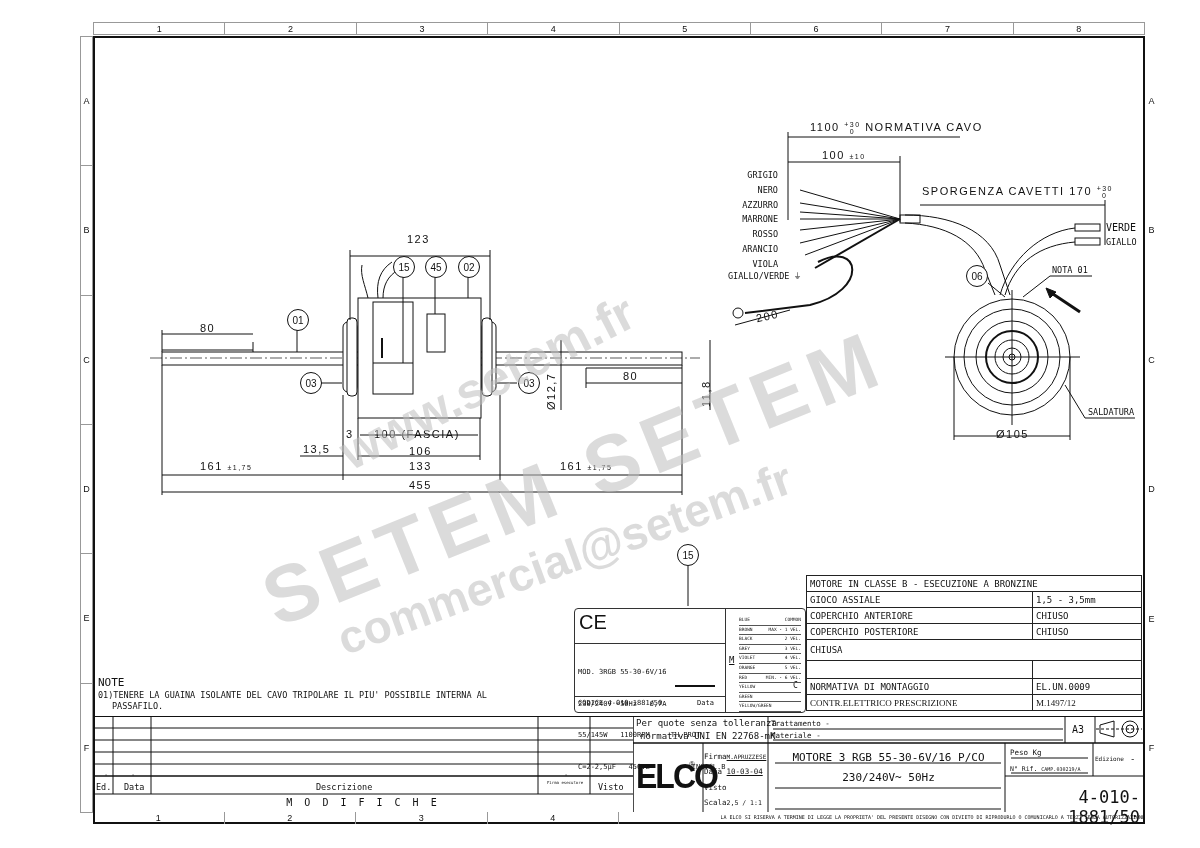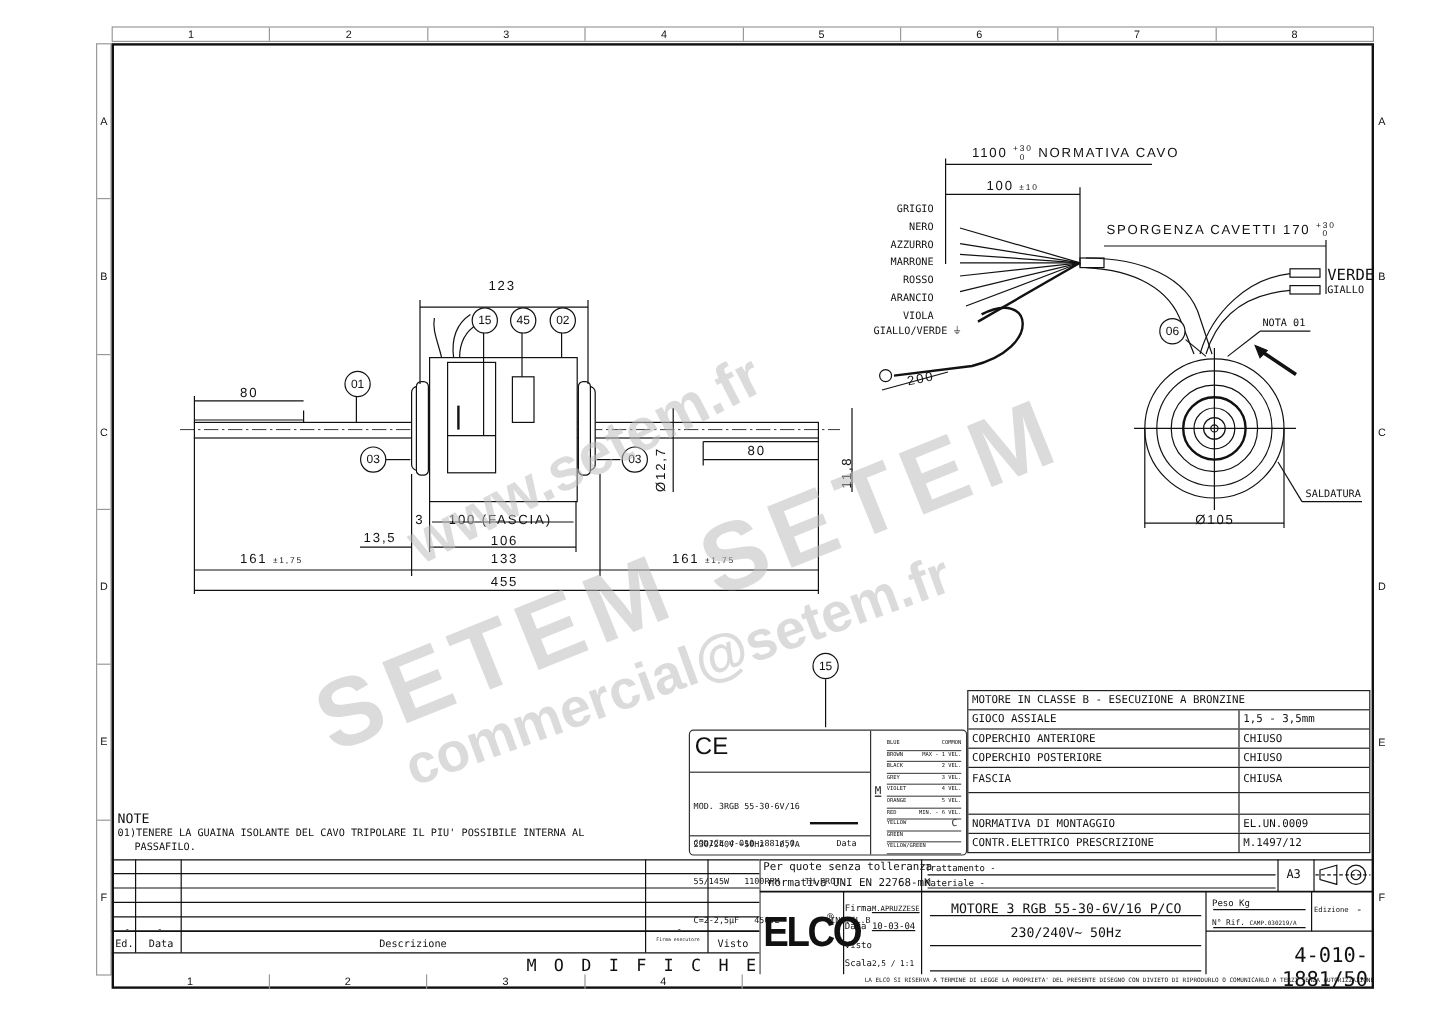--- a/index.html
+++ b/index.html
@@ -12,21 +12,21 @@
   .grid-bot{position:absolute;left:93px;top:812px;width:1052px;height:12px;display:flex;}
   .grid-bot div{width:131.5px;border-right:1px solid #999;font-size:9px;text-align:center;line-height:12px;box-sizing:border-box;}
   .grid-left{position:absolute;left:80px;top:36px;width:13px;height:777px;display:flex;flex-direction:column;border:1px solid #999;box-sizing:border-box;}
   .grid-left div{flex:1;border-bottom:1px solid #999;font-size:9px;display:flex;align-items:center;justify-content:center;}
   .grid-left div:last-child{border-bottom:none;}
   .grid-right{position:absolute;left:1145px;top:36px;width:13px;height:777px;display:flex;flex-direction:column;}
   .grid-right div{flex:1;font-size:9px;display:flex;align-items:center;justify-content:center;}
   .frame{position:absolute;left:93px;top:36px;width:1052px;height:788px;border:2px solid #111;box-sizing:border-box;}
   .spec{position:absolute;left:806px;top:575px;width:334px;border:1px solid #222;font-size:9px;}
   .spec .row{display:flex;border-bottom:1px solid #222;height:15px;align-items:center;}
-  .spec .row:last-child{border-bottom:none;}
+  .spec .row:last-child{border-bottom:none;font-family:Liberation Serif, serif;}
   .spec .k{width:222px;padding-left:3px;border-right:1px solid #222;height:100%;display:flex;align-items:center;}
   .spec .v{padding-left:3px;}
   .spec .full{padding-left:3px;}
   .plate{position:absolute;left:574px;top:608px;width:230px;height:103px;border:1px solid #333;border-radius:4px;font-size:8px;}
   .circle{position:absolute;width:20px;height:20px;border:1px solid #111;border-radius:50%;font-size:10px;display:flex;align-items:center;justify-content:center;background:#fff;}
   .dim{position:absolute;font-size:11px;letter-spacing:1.5px;}
   .wm{position:absolute;color:rgba(190,190,190,0.55);font-weight:bold;transform-origin:left top;white-space:nowrap;pointer-events:none;}
   .label{position:absolute;font-size:9px;}
 </style>
 </head>
@@ -212,21 +212,21 @@
 <div class="label mono" style="left:700px;top:168px;width:78px;text-align:right;line-height:14.8px;font-size:8.5px">
   <div>GRIGIO</div>
   <div>NERO</div>
   <div>AZZURRO</div>
   <div>MARRONE</div>
   <div>ROSSO</div>
   <div>ARANCIO</div>
   <div>VIOLA</div>
 </div>
 <div class="label mono" style="left:728px;top:271px;font-size:8.5px">GIALLO/VERDE ⏚</div>
-<div class="label mono" style="left:1106px;top:222px;font-size:13px">VERDE</div>
+<div class="label mono" style="left:1106px;top:222px;font-size:10px">VERDE</div>
 <div class="label mono" style="left:1106px;top:237px;font-size:8.5px">GIALLO</div>
 <div class="dim" style="left:756px;top:310px;transform:rotate(-12deg)">200</div>
 
 <div class="circle" style="left:966px;top:265px">06</div>
 <div class="label mono" style="left:1052px;top:265px;font-size:8.5px">NOTA 01</div>
 <div class="label mono" style="left:1088px;top:407px;font-size:8.5px">SALDATURA</div>
 <div class="dim" style="left:996px;top:428px">Ø105</div>
 
 <div class="circle" style="left:677px;top:544px">15</div>
 <div class="plate">
@@ -299,21 +299,20 @@
     </div>
   <div class="row">
       <span class="k">COPERCHIO ANTERIORE</span>
       <span class="v">CHIUSO</span>
     </div>
   <div class="row">
       <span class="k">COPERCHIO POSTERIORE</span>
       <span class="v">CHIUSO</span>
     </div>
   <div class="row" style="height:20px">
-      <span class="k">FASCIA</span>
       <span class="v">CHIUSA</span>
     </div>
   <div class="row" style="height:17px">
       <span class="k"></span>
       <span class="v"></span>
     </div>
   <div class="row">
       <span class="k">NORMATIVA DI MONTAGGIO</span>
       <span class="v">EL.UN.0009</span>
     </div>
@@ -343,21 +342,21 @@
   </g>
 </svg>
 <div class="abs mono" style="left:104px;top:771px;font-size:7px">-</div>
 <div class="abs mono" style="left:131px;top:771px;font-size:7px">-</div>
 <div class="abs mono" style="left:564px;top:771px;font-size:7px">-</div>
 <div class="abs mono" style="left:96px;top:782px;font-size:8.5px">Ed.</div>
 <div class="abs mono" style="left:124px;top:782px;font-size:8.5px">Data</div>
 <div class="abs mono" style="left:316px;top:782px;font-size:8.5px">Descrizione</div>
 <div class="abs mono" style="left:545px;top:780px;width:40px;font-size:4px;text-align:center">Firma esecutore</div>
 <div class="abs mono" style="left:598px;top:782px;font-size:8.5px">Visto</div>
-<div class="abs mono" style="left:93px;top:797px;width:540px;text-align:right;font-size:14px;letter-spacing:3px">M O D I F I C H E</div>
+<div class="abs mono" style="left:93px;top:797px;width:540px;text-align:center;font-size:10px;letter-spacing:3px">M O D I F I C H E</div>
 
 <svg class="abs" style="left:633px;top:716px" width="512" height="96">
   <g stroke="#111" fill="none">
     <line x1="0" y1="0" x2="512" y2="0" stroke-width="2"></line>
     <line x1="0" y1="0" x2="0" y2="96" stroke-width="1.5"></line>
     <line x1="0" y1="27" x2="512" y2="27" stroke-width="1.5"></line>
     <line x1="135" y1="0" x2="135" y2="96"></line>
     <line x1="432" y1="0" x2="432" y2="27"></line>
     <line x1="462" y1="0" x2="462" y2="27"></line>
     <line x1="70" y1="27" x2="70" y2="96"></line>

